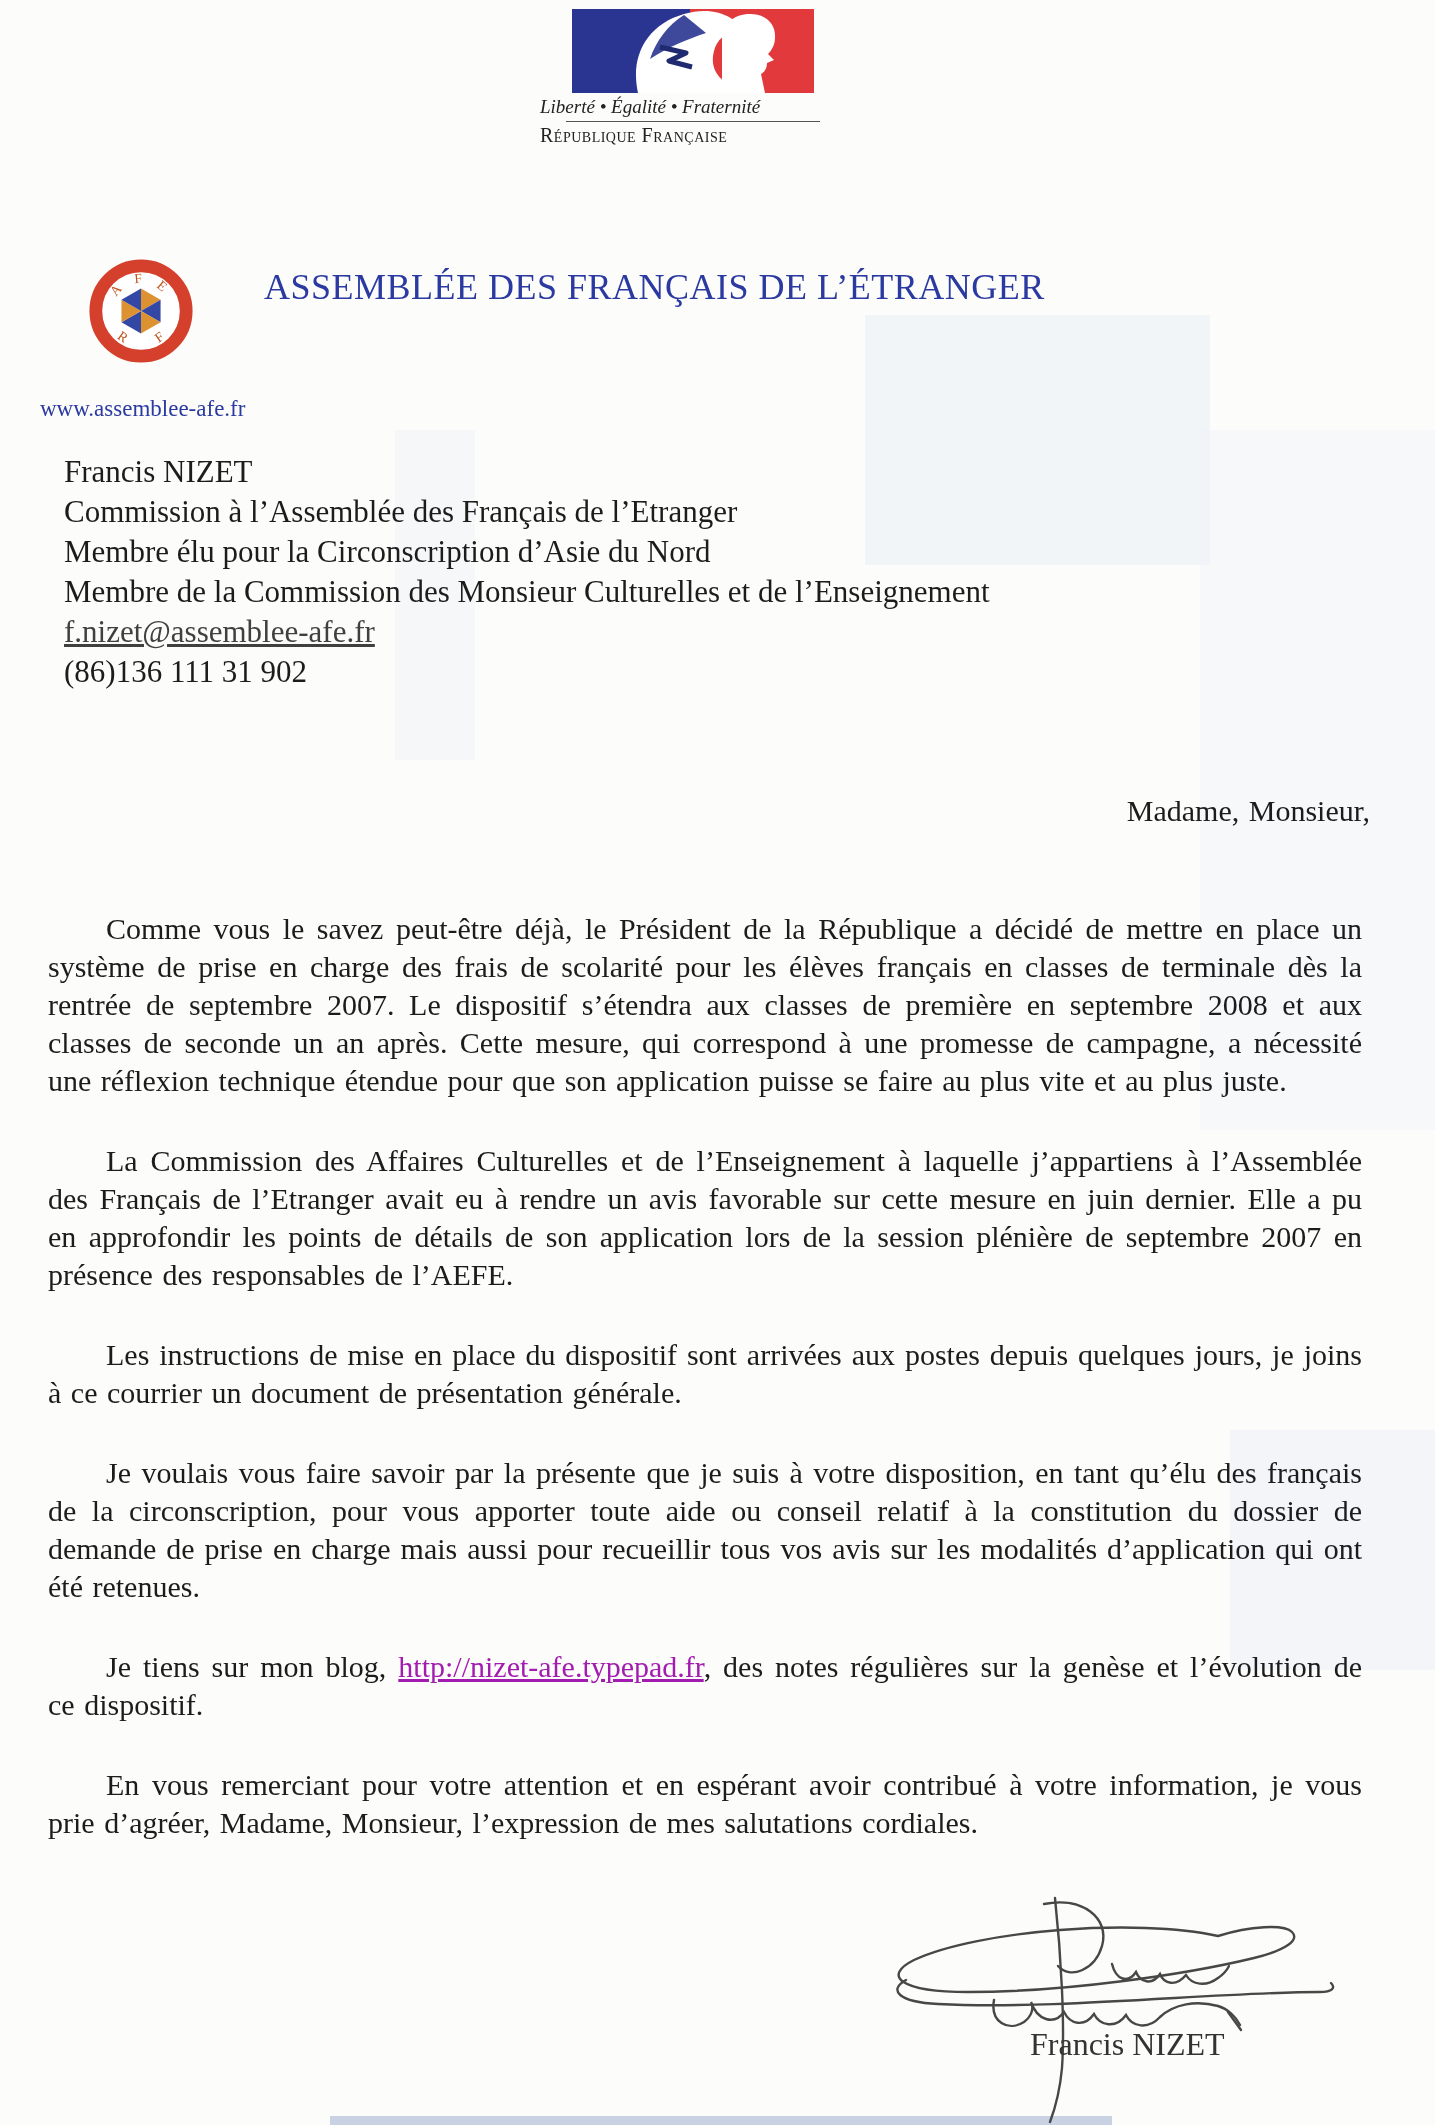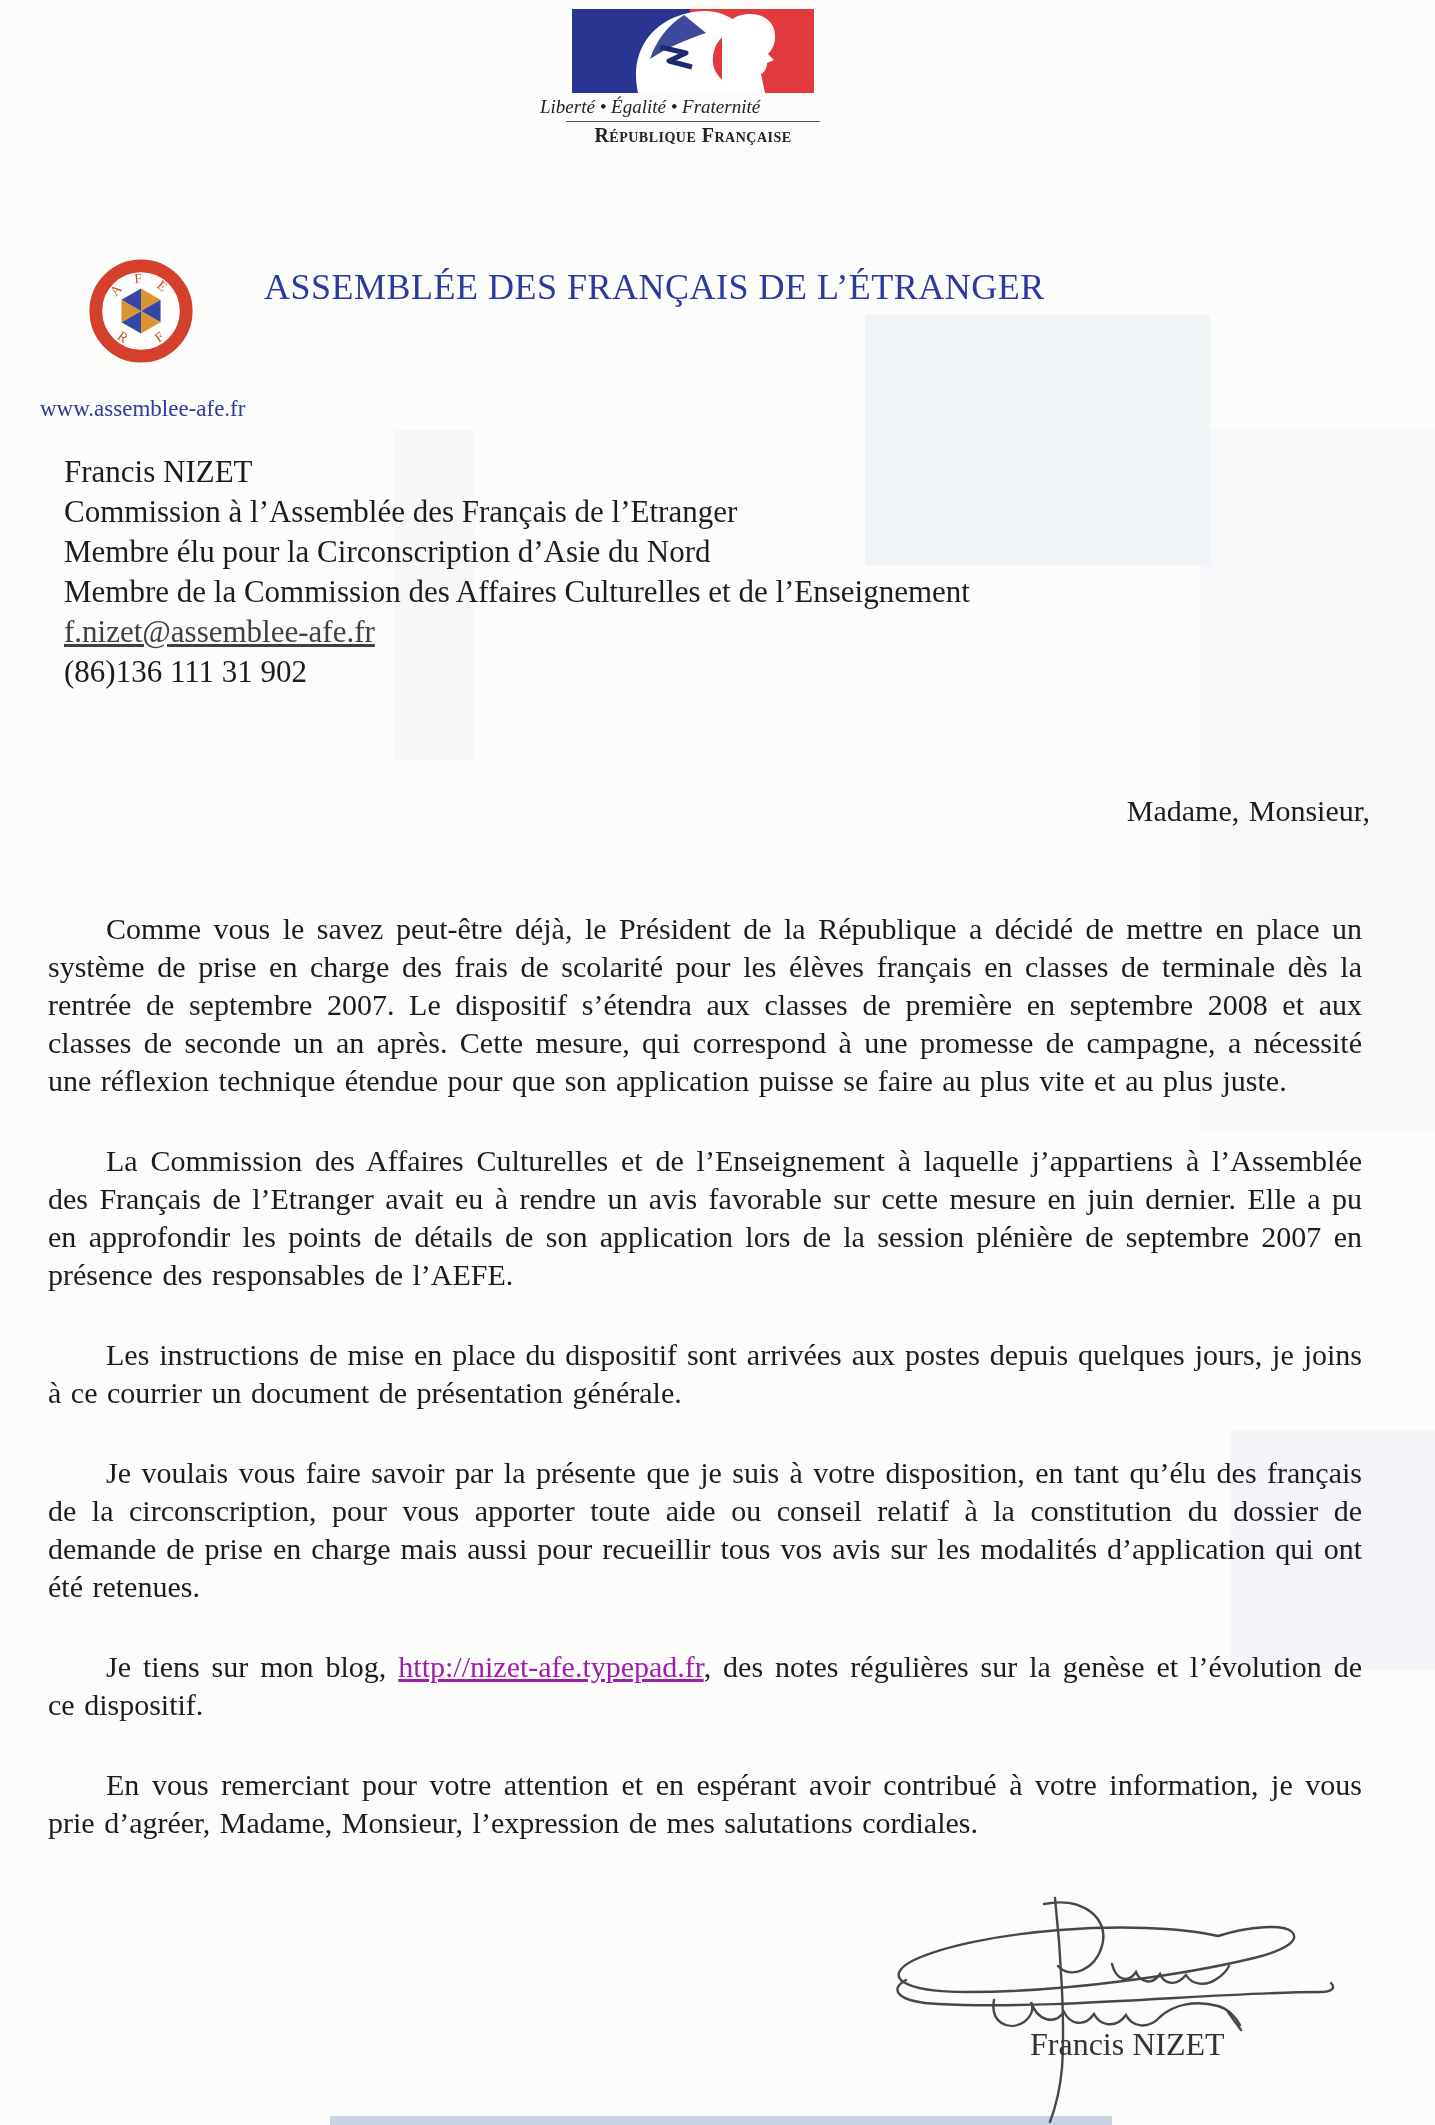--- a/index.html
+++ b/index.html
@@ -21,22 +21,22 @@
   .bottom-strip{position:absolute;left:330px;top:2116px;width:782px;height:9px;background:#b3c0d8;opacity:.7;}
 
   
   .flag{position:absolute;left:572px;top:9px;width:242px;height:84px;}
   .motto{
     position:absolute;left:540px;top:96px;width:306px;
     font-style:italic;font-size:19px;color:#222;
   }
   .rf-rule{position:absolute;left:566px;top:121px;width:254px;height:1px;background:#555;}
   .republique{
-    position:absolute;left:540px;top:124px;width:306px;text-align:center;
-    font-variant:small-caps;font-weight:bold;font-size:20px;letter-spacing:.5px;color:#222;
+    position:absolute;left:540px;top:124px;width:306px;text-align:left;
+    font-variant:small-caps;font-weight:normal;font-size:20px;letter-spacing:.5px;color:#222;
   }
 
   
   .afe-logo{position:absolute;left:86px;top:256px;width:110px;height:110px;}
   .org-title{
     position:absolute;left:264px;top:266px;margin:0;
     font-size:36px;font-weight:normal;color:#2b3aa0;letter-spacing:.5px;white-space:nowrap;
   }
   .website{
     position:absolute;left:40px;top:396px;
@@ -100,21 +100,21 @@
     </g>
   </svg>
 
   <h1 class="org-title">ASSEMBLÉE DES FRANÇAIS DE L’ÉTRANGER</h1>
   <a class="website" href="#">www.assemblee-afe.fr</a>
 
   <div class="sender">
     <div>Francis NIZET</div>
     <div>Commission à l’Assemblée des Français de l’Etranger</div>
     <div>Membre élu pour la Circonscription d’Asie du Nord</div>
-    <div>Membre de la Commission des Affaires Culturelles et de l’Enseignement</div>
+    <div>Membre de la Commission des Monsieur Culturelles et de l’Enseignement</div>
     <div><a href="#">f.nizet@assemblee-afe.fr</a></div>
     <div>(86)136 111 31 902</div>
   </div>
 
   <div class="letter-body">
     <p class="salutation">Madame, Monsieur,</p>
     <p>Comme vous le savez peut-être déjà, le Président de la République a décidé de mettre en place un système de prise en charge des frais de scolarité pour les élèves français en classes de terminale dès la rentrée de septembre 2007. Le dispositif s’étendra aux classes de première en septembre 2008 et aux classes de seconde un an après. Cette mesure, qui correspond à une promesse de campagne, a nécessité une réflexion technique étendue pour que son application puisse se faire au plus vite et au plus juste.</p>
     <p>La Commission des Affaires Culturelles et de l’Enseignement à laquelle j’appartiens à l’Assemblée des Français de l’Etranger avait eu à rendre un avis favorable sur cette mesure en juin dernier. Elle a pu en approfondir les points de détails de son application lors de la session plénière de septembre 2007 en présence des responsables de l’AEFE.</p>
     <p>Les instructions de mise en place du dispositif sont arrivées aux postes depuis quelques jours, je joins à ce courrier un document de présentation générale.</p>
     <p>Je voulais vous faire savoir par la présente que je suis à votre disposition, en tant qu’élu des français de la circonscription, pour vous apporter toute aide ou conseil relatif à la constitution du dossier de demande de prise en charge mais aussi pour recueillir tous vos avis sur les modalités d’application qui ont été retenues.</p>

